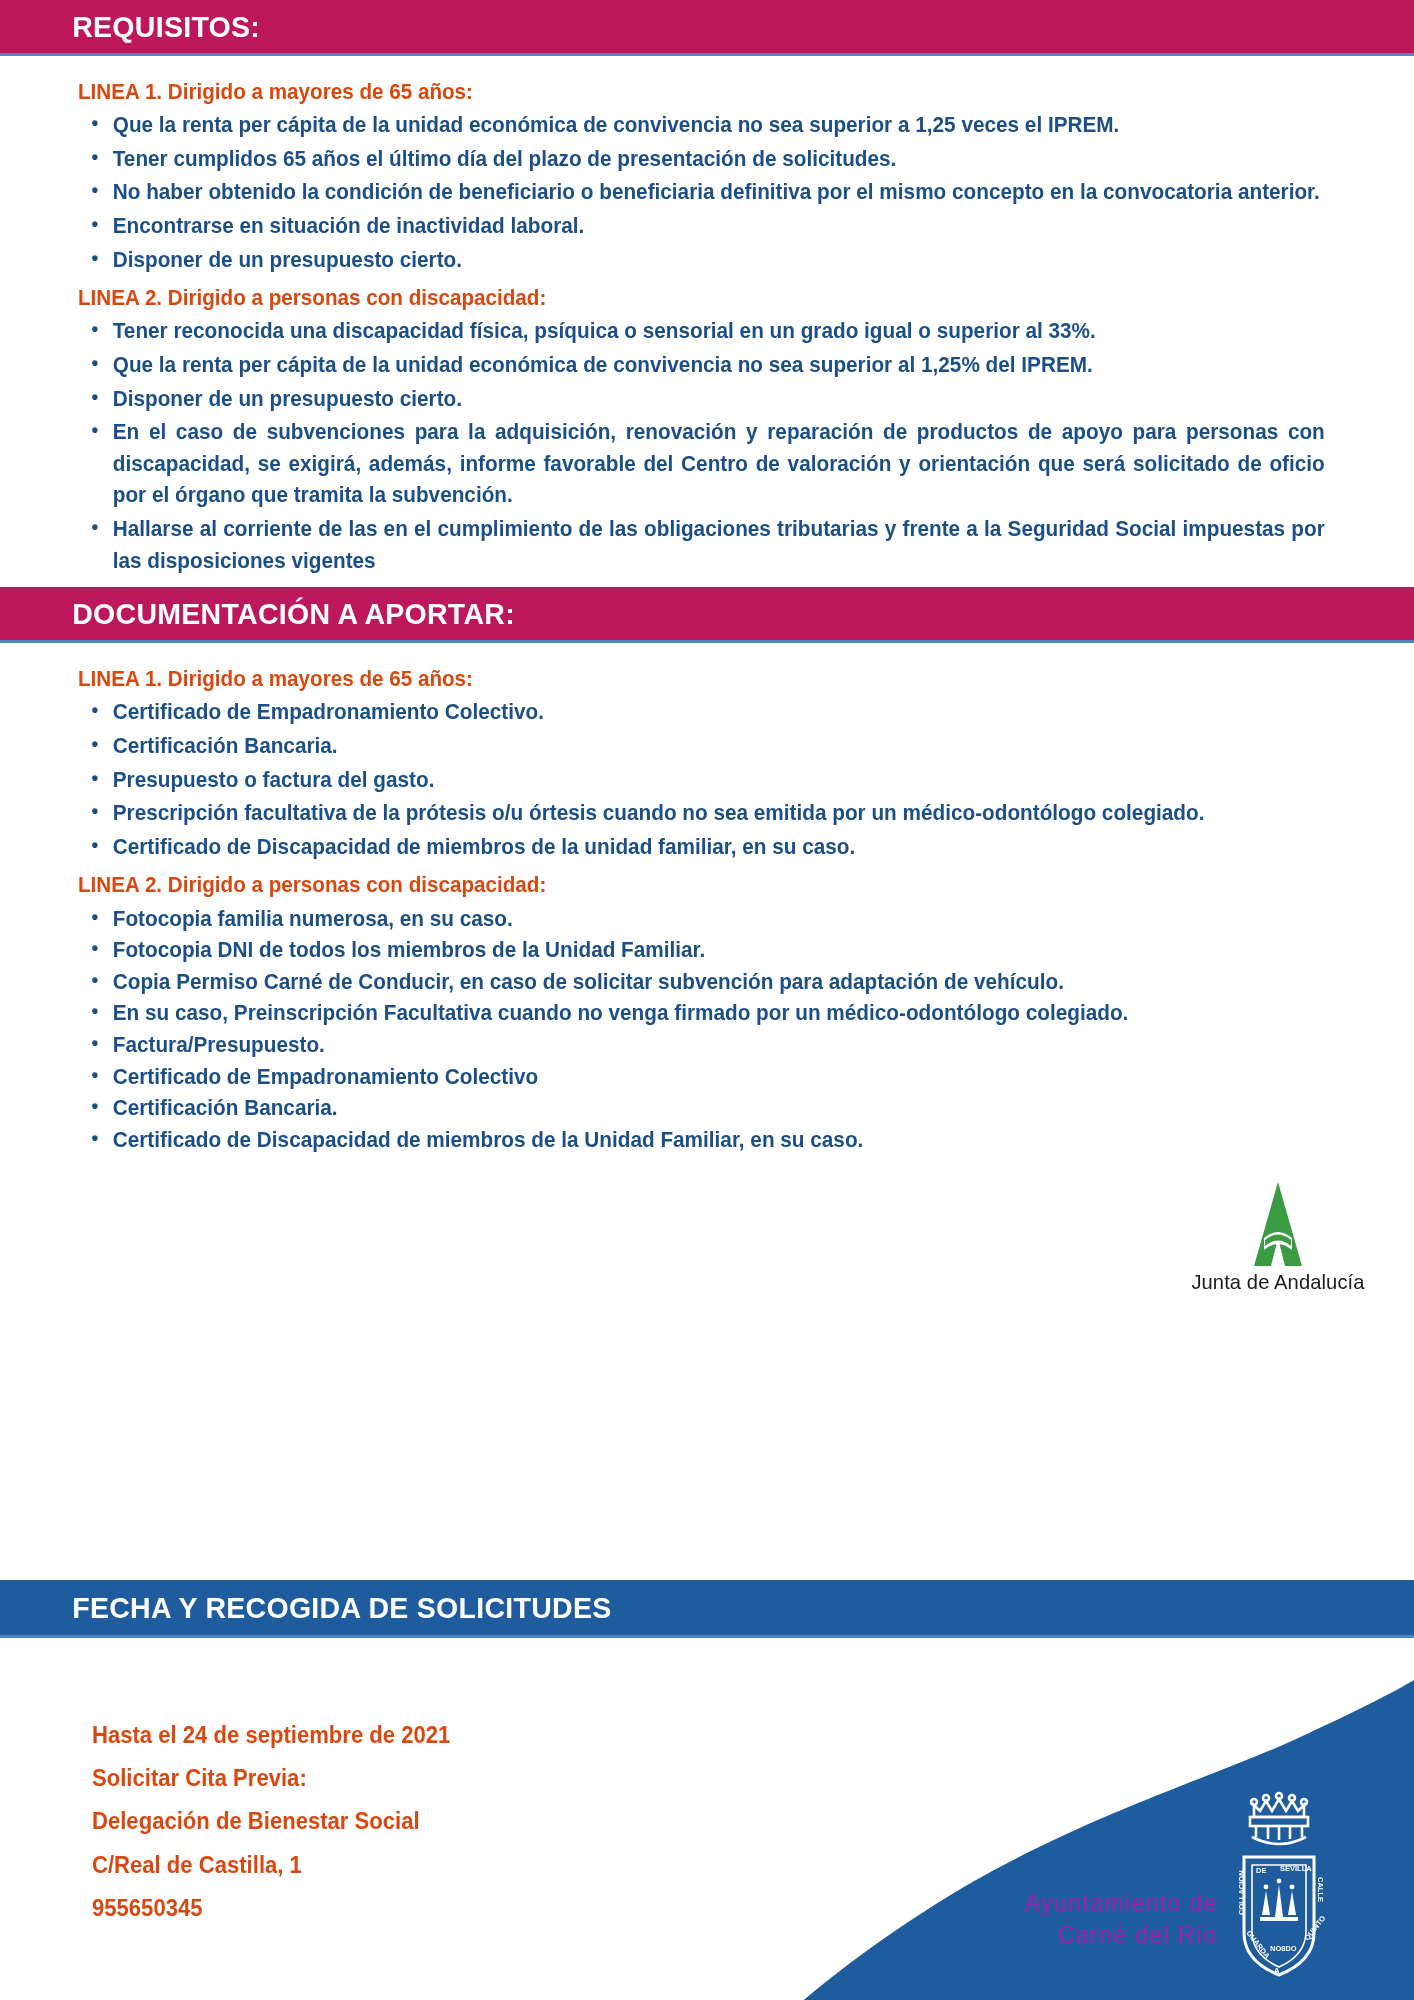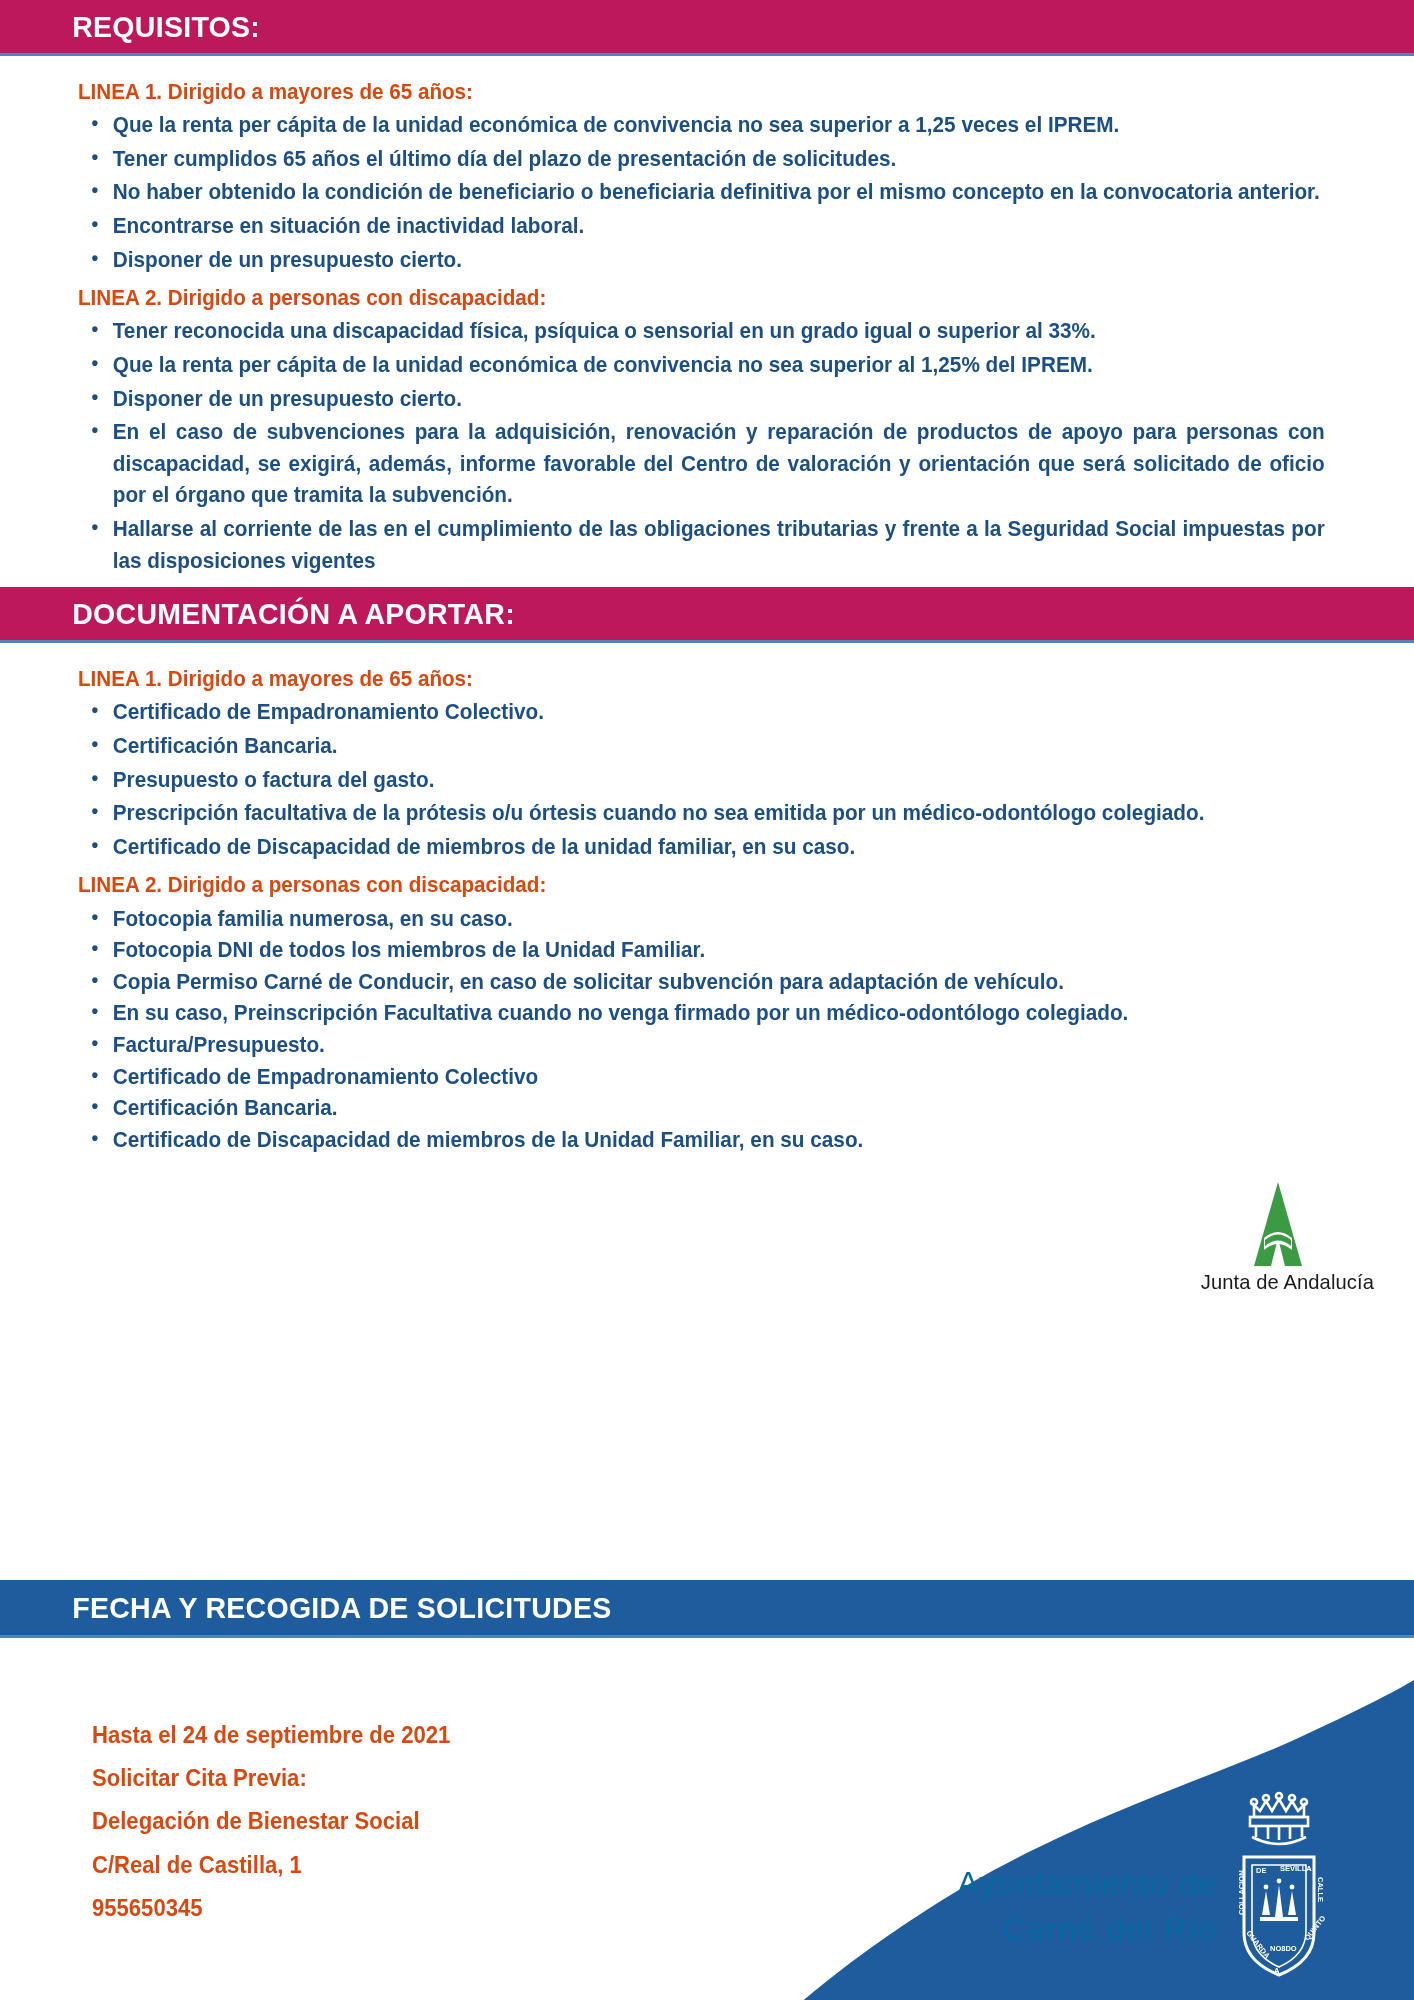--- a/index.html
+++ b/index.html
@@ -97,21 +97,21 @@
     color: #1b4f86;
   }
   ul.bullets.tight > li { margin-bottom: 0px; }
 
   
   .junta-logo {
     position: absolute;
     right: 36px;
     top: 1180px;
     width: 200px;
-    text-align: right;
+    text-align: center;
   }
   .junta-mark { display: block; margin: 0 auto; }
   .junta-label {
     font-size: 21px;
     color: #1a1a1a;
     font-weight: normal;
     letter-spacing: 0.1px;
     margin-top: 2px;
     white-space: nowrap;
     transform: scaleX(0.96);
@@ -167,22 +167,22 @@
     right: 0;
     bottom: 0;
     width: 720px;
     height: 320px;
   }
   .ayto-text {
     position: absolute;
     right: 196px;
     bottom: 48px;
     text-align: right;
-    color: #0369a1;
-    font-size: 32px;
+    color: #a21caf;
+    font-size: 23px;
     line-height: 1.42;
     letter-spacing: 1.4px;
     white-space: nowrap;
   }
   .shield {
     position: absolute;
     right: 42px;
     bottom: 20px;
   }
 </style>

